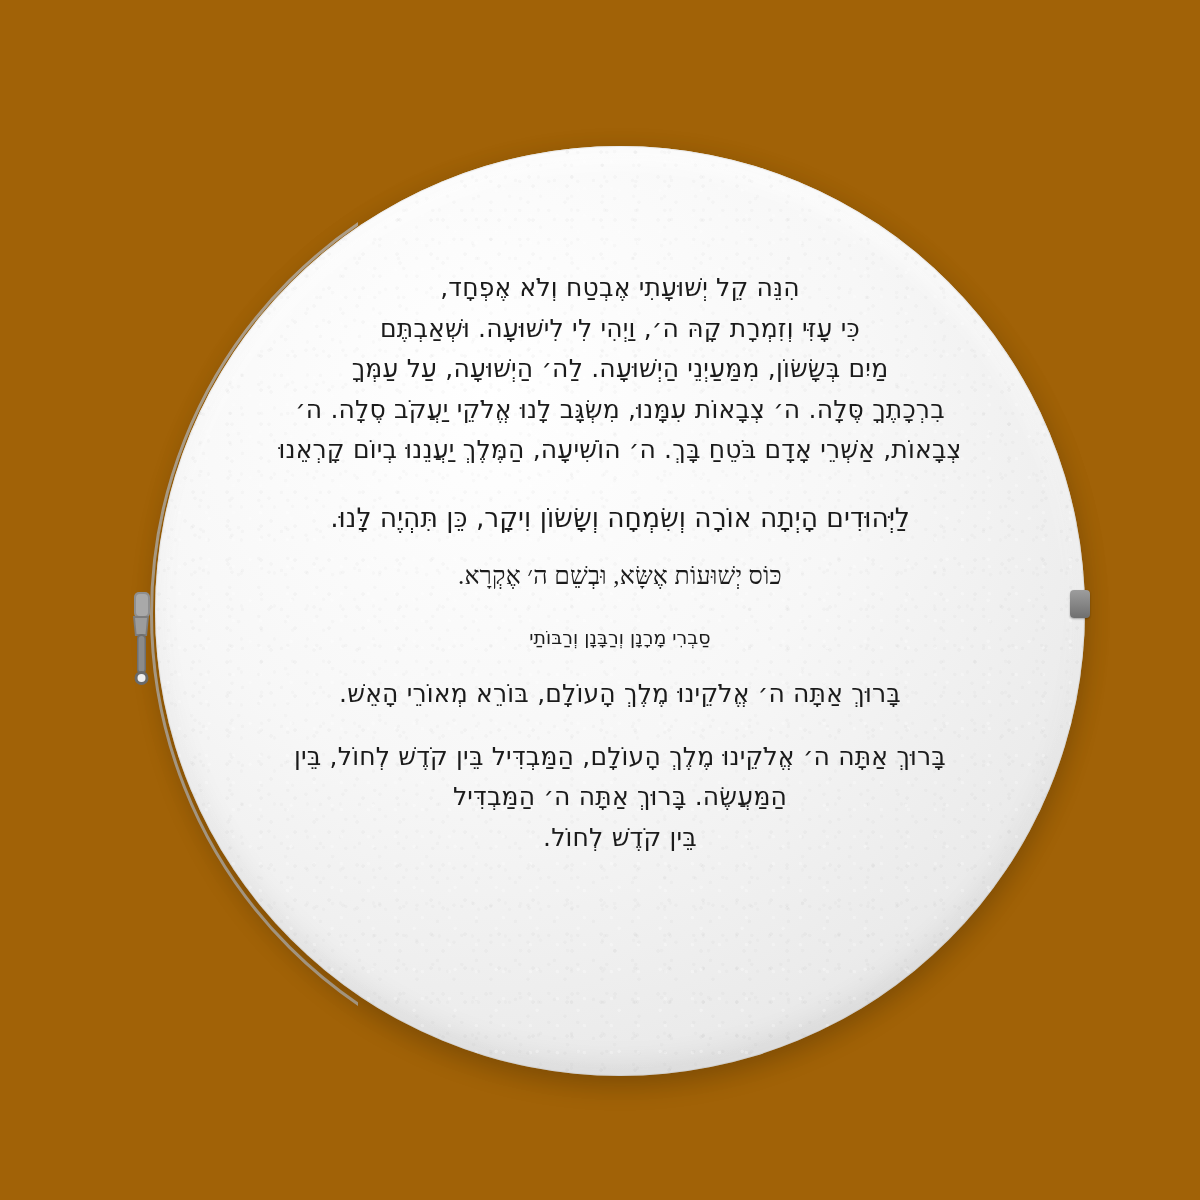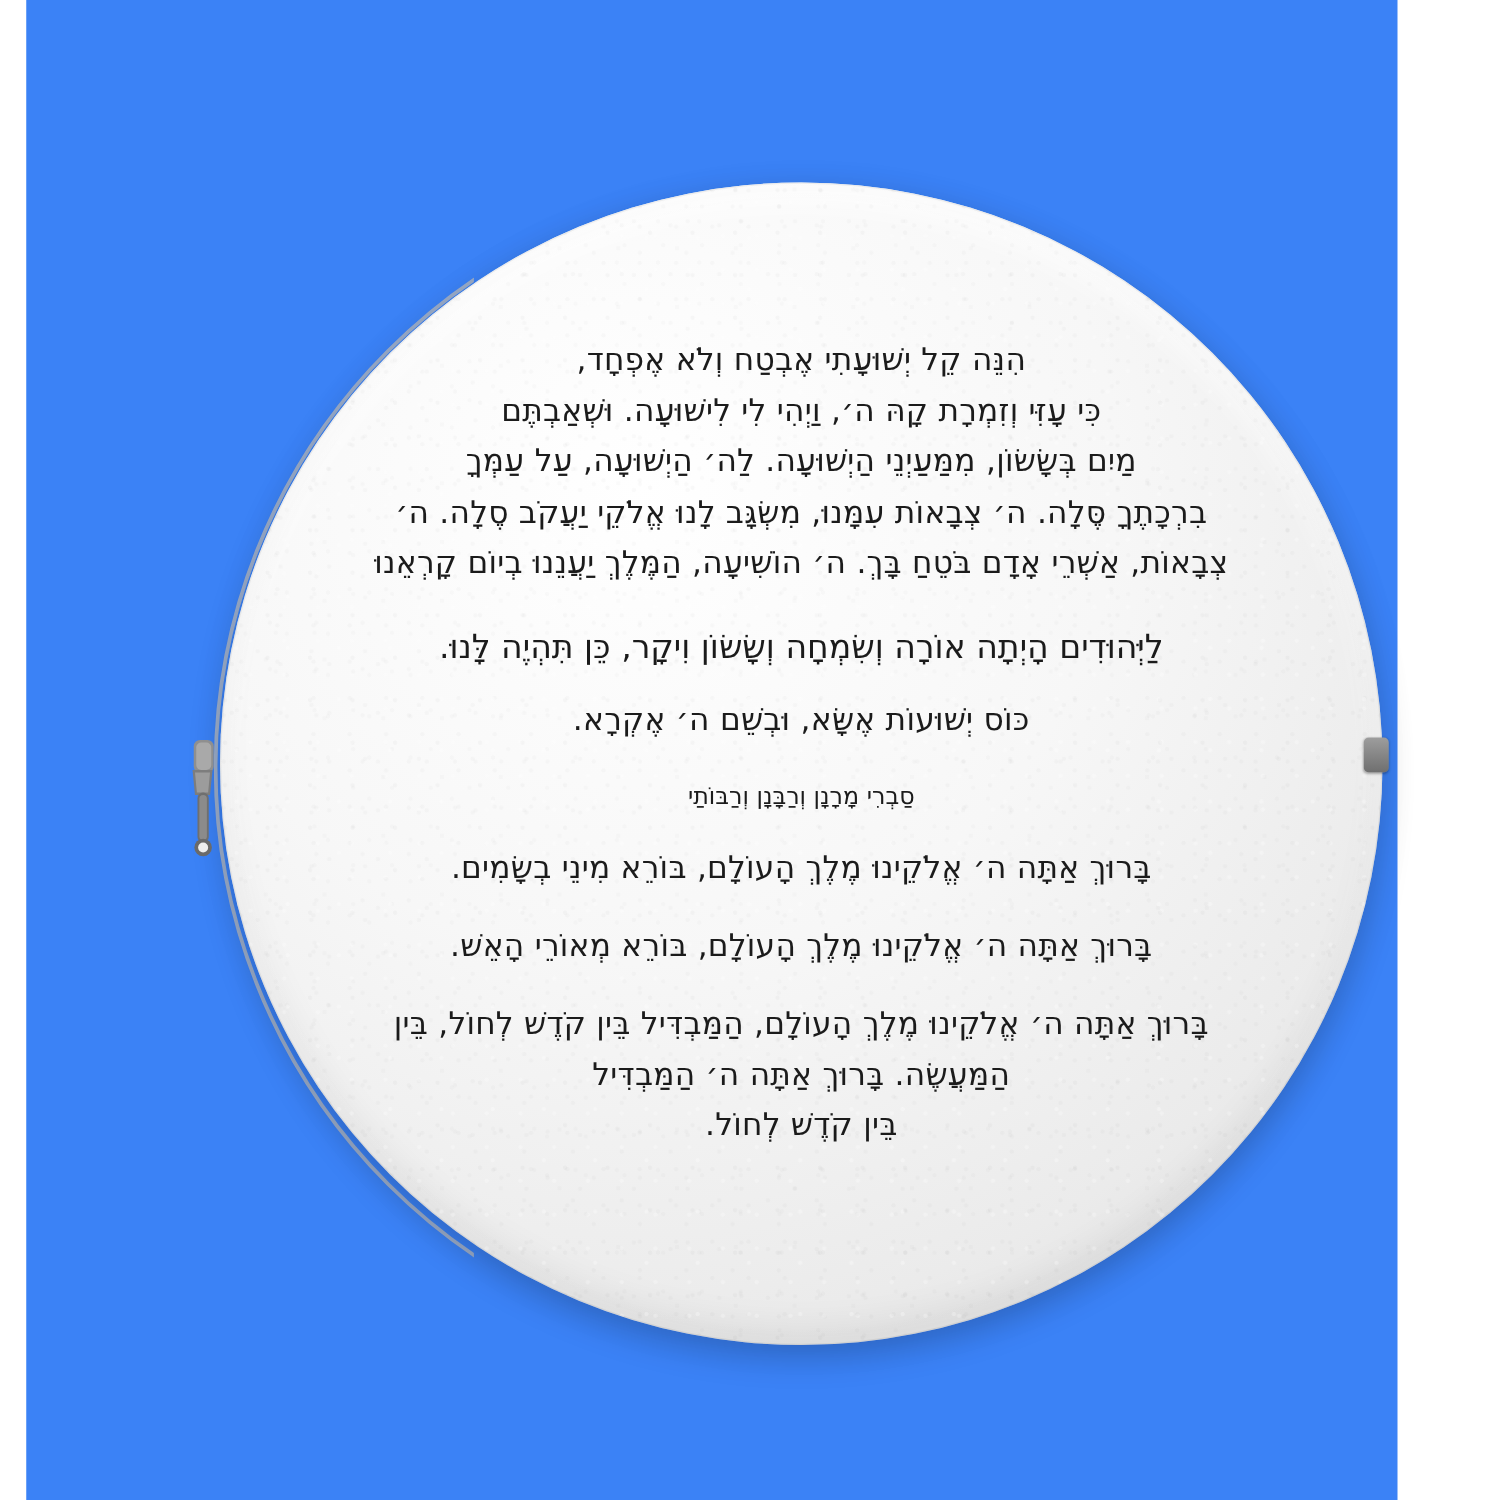--- a/index.html
+++ b/index.html
@@ -9,24 +9,23 @@
   }
   body {
     width: 1200px;
     height: 1200px;
     overflow: hidden;
     font-family: "DejaVu Sans", sans-serif;
   }
 
   #product-stage {
     position: relative;
-    width: 1097px;
+    width: 1200px;
     height: 1200px;
-    background: #3b82f6;
-    margin-left: 21px;
+    background: #a16207;
   }
 
   
   #disc-shadow {
     position: absolute;
     left: 148px;
     top: 140px;
     width: 948px;
     height: 948px;
     border-radius: 50%;
@@ -128,21 +127,21 @@
     line-height: 1.62;
     letter-spacing: 0.2px;
     white-space: nowrap;
   }
 
   .para {
     margin: 0 0 4px 0;
   }
 
   .para.spaced { margin-top: 22px; }
-  .para.spaced-sm { margin-top: 14px; }
+  .para.spaced-sm { margin-top: 14px; font-family: Liberation Serif, serif; }
 
   .bold-line {
     font-size: 26.5px;
     font-weight: 400;
     line-height: 1.55;
     margin-top: 26px;
     margin-bottom: 18px;
     white-space: nowrap;
   }
 
@@ -190,21 +189,20 @@
       <div class="line">צְבָאוֹת, אַשְׁרֵי אָדָם בֹּטֵחַ בָּךְ. ה׳ הוֹשִׁיעָה, הַמֶּלֶךְ יַעֲנֵנוּ בְיוֹם קָרְאֵנוּ</div>
     </div>
 
     <div class="bold-line">לַיְּהוּדִים הָיְתָה אוֹרָה וְשִׂמְחָה וְשָׂשׂוֹן וִיקָר, כֵּן תִּהְיֶה לָּנוּ.</div>
 
     <div class="line para spaced-sm">כּוֹס יְשׁוּעוֹת אֶשָּׂא, וּבְשֵׁם ה׳ אֶקְרָא.</div>
 
     <div class="small-line">סַבְרִי מָרָנָן וְרַבָּנָן וְרַבּוֹתַי</div>
 
 
-    <div class="line para spaced">בָּרוּךְ אַתָּה ה׳ אֱלֹקֵינוּ מֶלֶךְ הָעוֹלָם, בּוֹרֵא מִינֵי בְשָׂמִים.</div>
 
     <div class="line para spaced">בָּרוּךְ אַתָּה ה׳ אֱלֹקֵינוּ מֶלֶךְ הָעוֹלָם, בּוֹרֵא מְאוֹרֵי הָאֵשׁ.</div>
 
     <div class="para spaced">
       <div class="line">בָּרוּךְ אַתָּה ה׳ אֱלֹקֵינוּ מֶלֶךְ הָעוֹלָם, הַמַּבְדִּיל בֵּין קֹדֶשׁ לְחוֹל, בֵּין</div>
       <div class="line">הַמַּעֲשֶׂה. בָּרוּךְ אַתָּה ה׳ הַמַּבְדִּיל</div>
       <div class="line">בֵּין קֹדֶשׁ לְחוֹל.</div>
     </div>
 
   </div>

